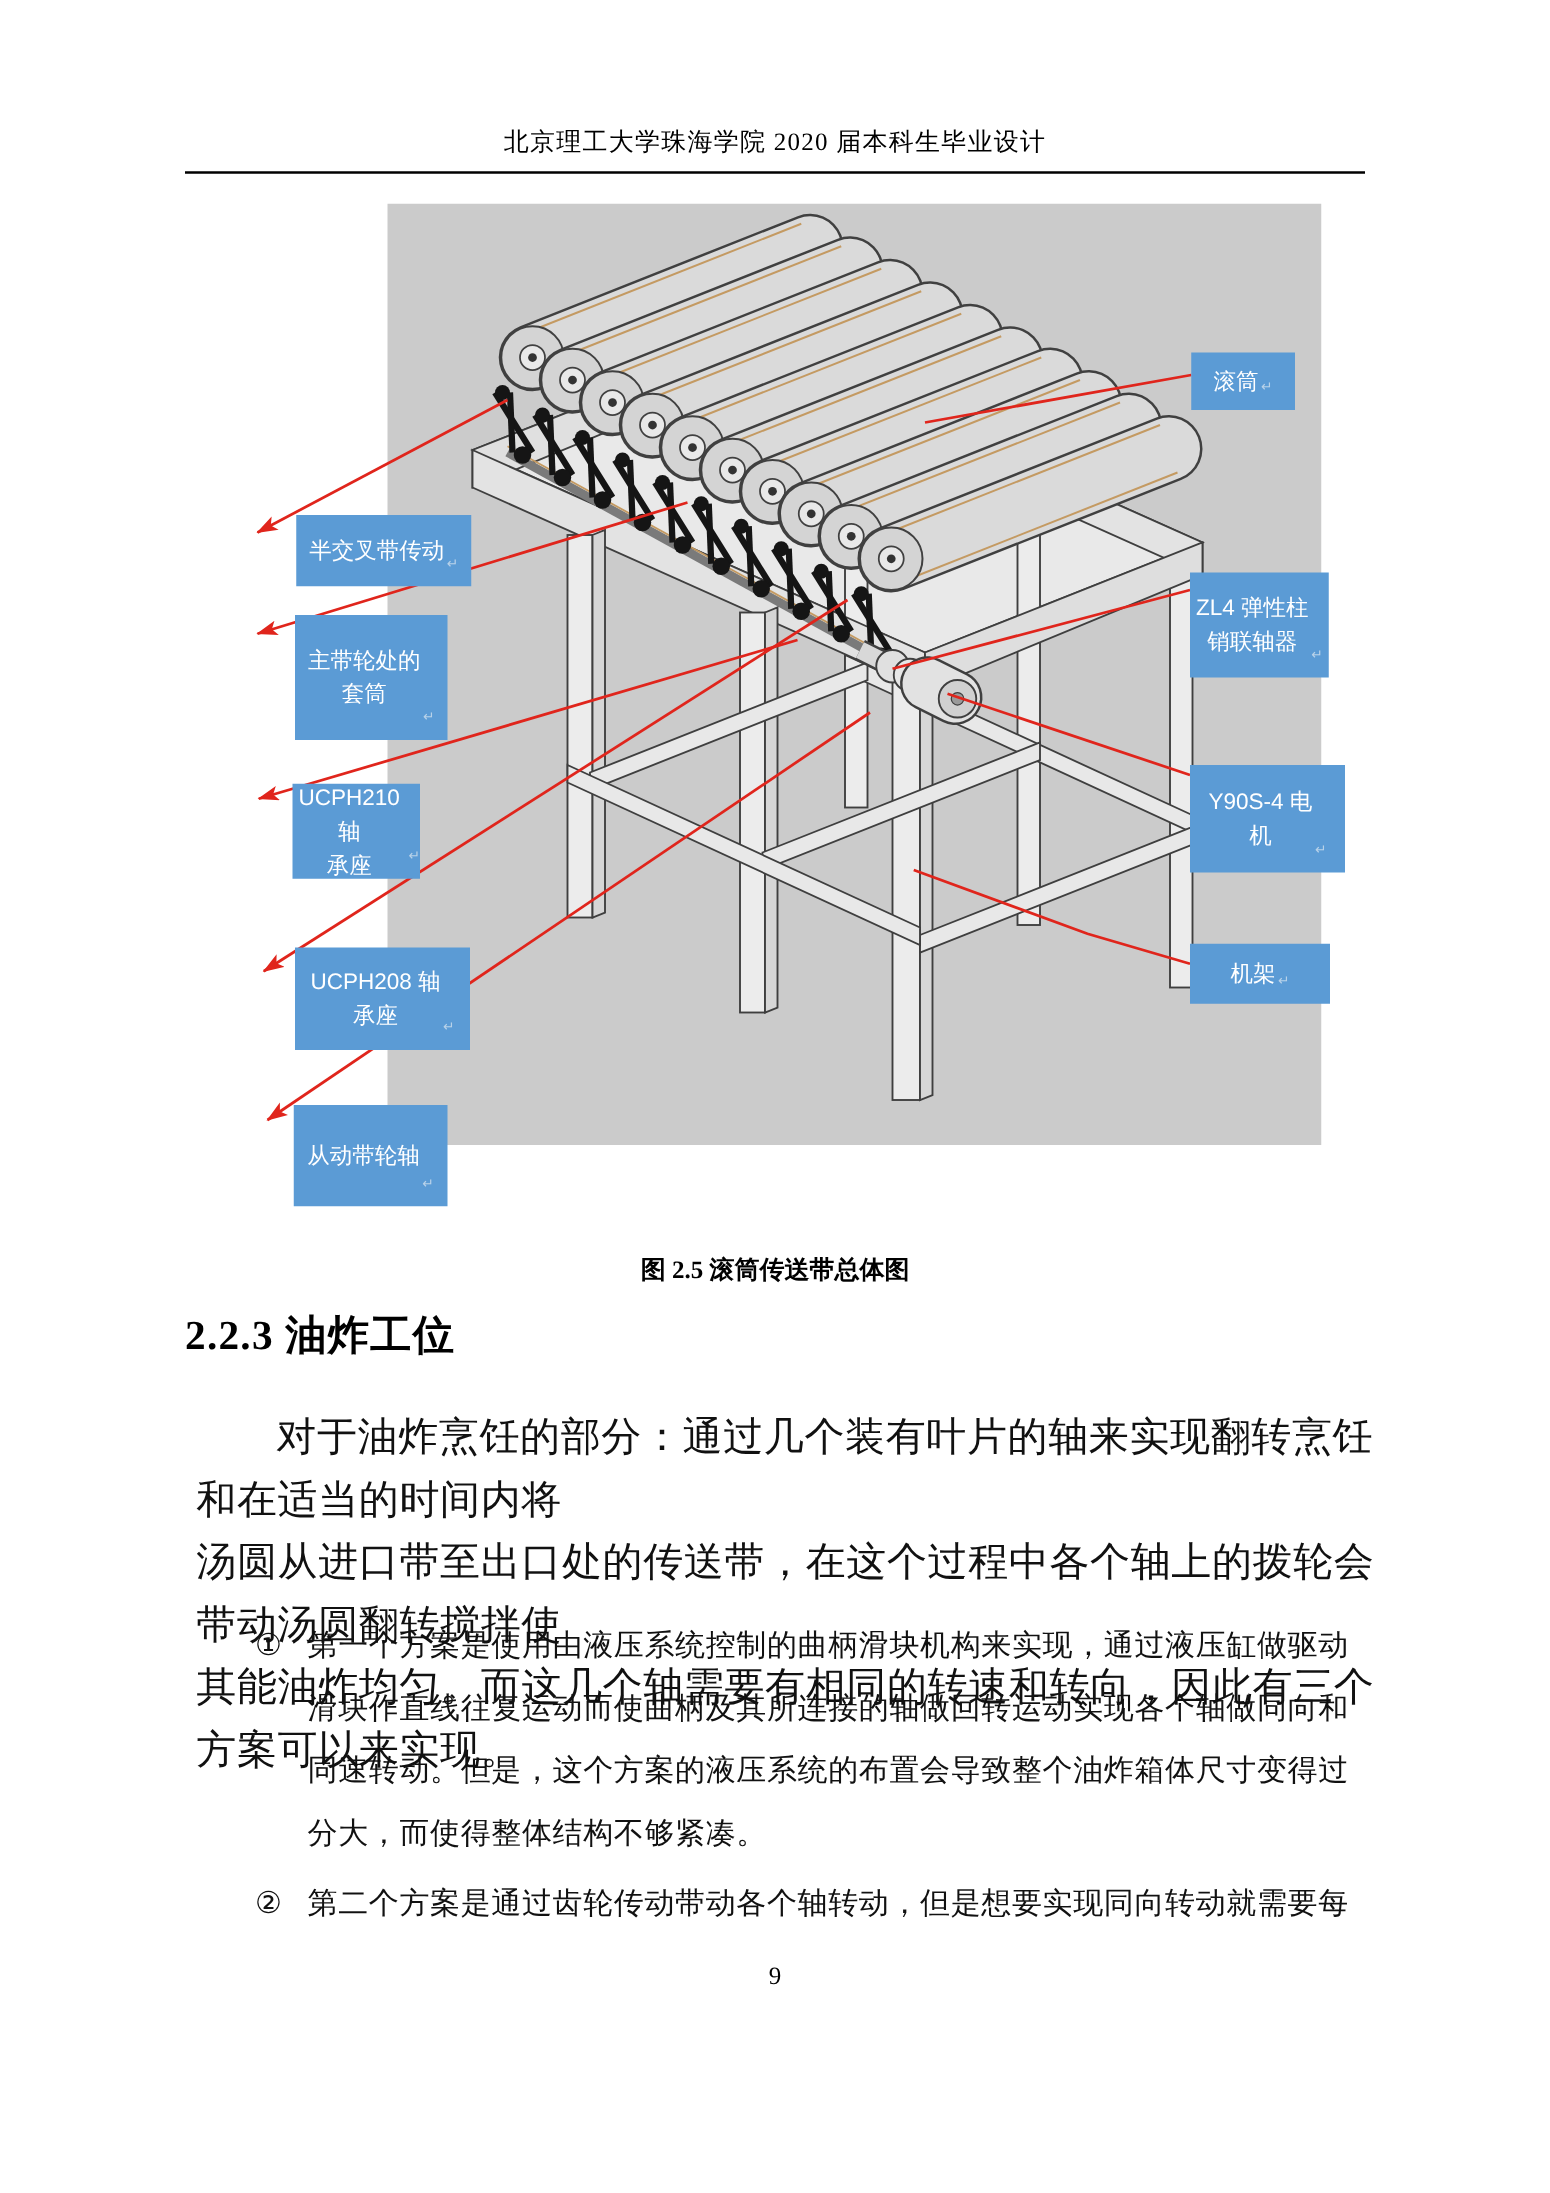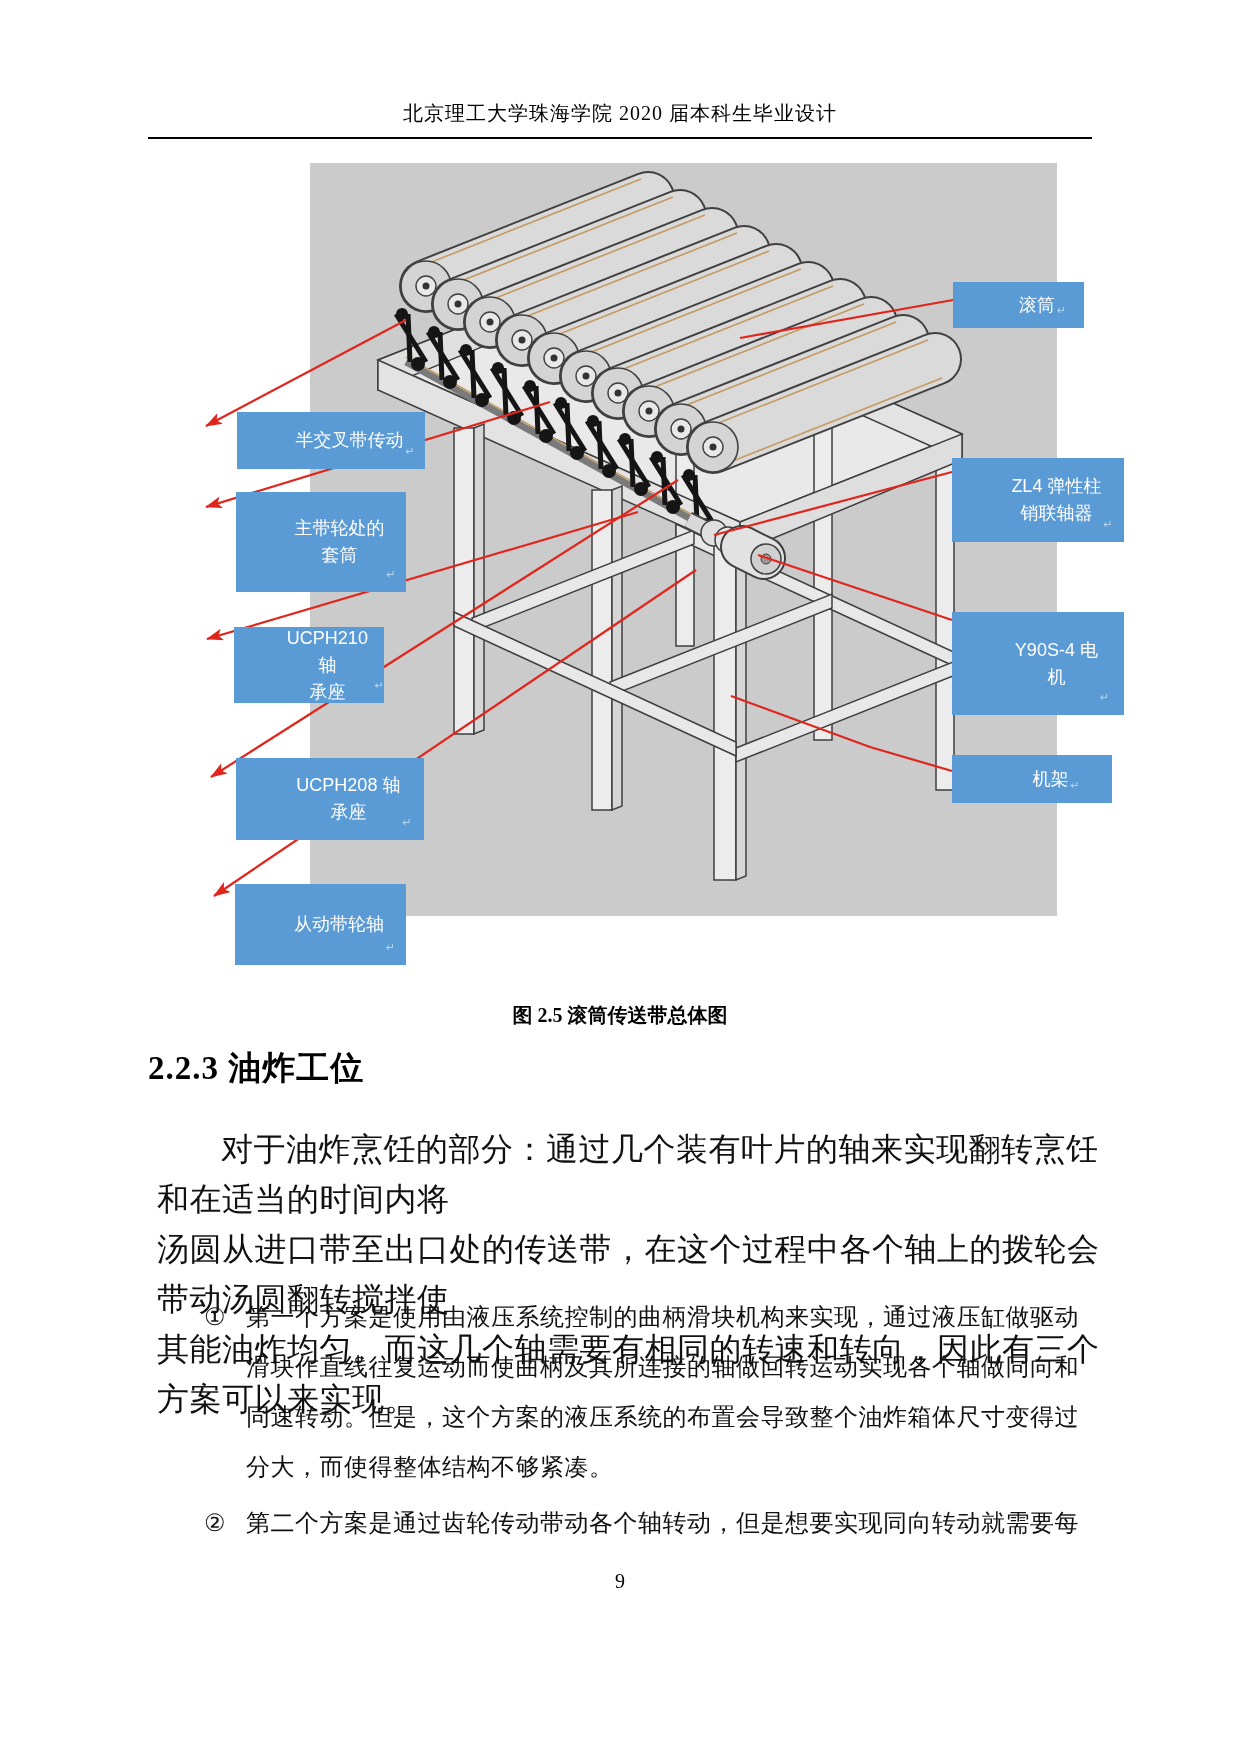--- a/index.html
+++ b/index.html
@@ -13,21 +13,21 @@
   }
   .header-rule{
     position:absolute;top:137px;left:148px;width:944px;height:2px;background:#000;
   }
   .figure{position:absolute;left:148px;top:150px;width:944px;height:830px;}
   .figure svg{position:absolute;left:0;top:0;}
   .callout{
     position:absolute;background:#5b9bd5;color:#ffffff;
     font-family:"Liberation Sans","DejaVu Sans",sans-serif;
     font-size:18px;line-height:27px;text-align:center;
-    display:flex;align-items:center;justify-content:center;padding-left:48px;
+    display:flex;align-items:center;justify-content:center;
   }
   .callout-text{white-space:pre-line;}
   .pmark{font-size:11px;color:rgba(235,240,245,0.65);margin-left:2px;align-self:flex-end;padding-bottom:4px;}
   .caption{
     position:absolute;top:1002px;left:0;width:1240px;text-align:center;
     font-weight:bold;font-size:20px;color:#000;
   }
   .heading{
     position:absolute;top:1046px;left:148px;
     font-weight:bold;font-size:33px;color:#000;letter-spacing:1px;
@@ -198,26 +198,26 @@
         <span class="pmark">↵</span>
     </div>
     <div class="callout" style="left:87px;top:734px;width:123px;height:81px">
       <span class="callout-text">从动带轮轴</span>
         <span class="pmark">↵</span>
     </div>
     <div class="callout" style="left:805px;top:132px;width:83px;height:46px">
       <span class="callout-text">滚筒</span>
         <span class="pmark">↵</span>
     </div>
-    <div class="callout" style="left:804px;top:308px;width:124px;height:84px">
+    <div class="callout" style="left:804px;top:308px;width:111px;height:84px">
       <span class="callout-text">ZL4 弹性柱
 销联轴器</span>
         <span class="pmark">↵</span>
     </div>
-    <div class="callout" style="left:804px;top:462px;width:124px;height:103px">
+    <div class="callout" style="left:804px;top:462px;width:124px;height:86px">
       <span class="callout-text">Y90S-4 电
 机</span>
         <span class="pmark">↵</span>
     </div>
     <div class="callout" style="left:804px;top:605px;width:112px;height:48px">
       <span class="callout-text">机架</span>
         <span class="pmark">↵</span>
     </div>
   </div>
 

